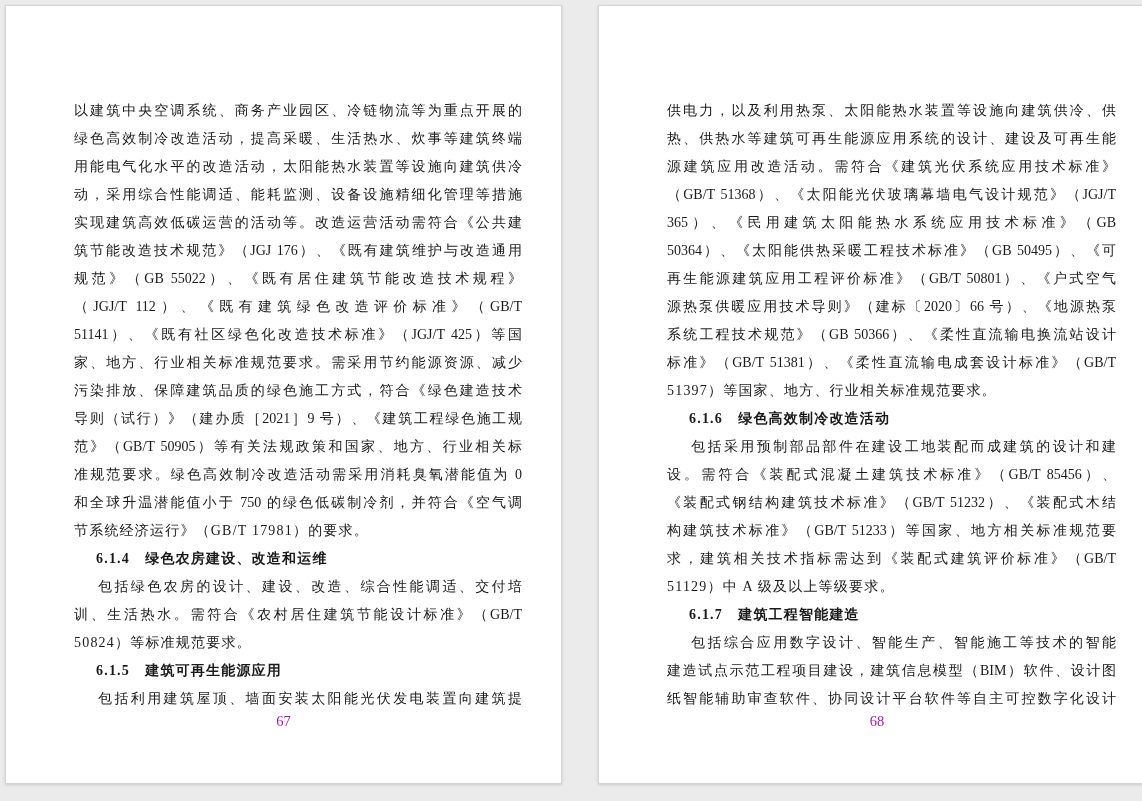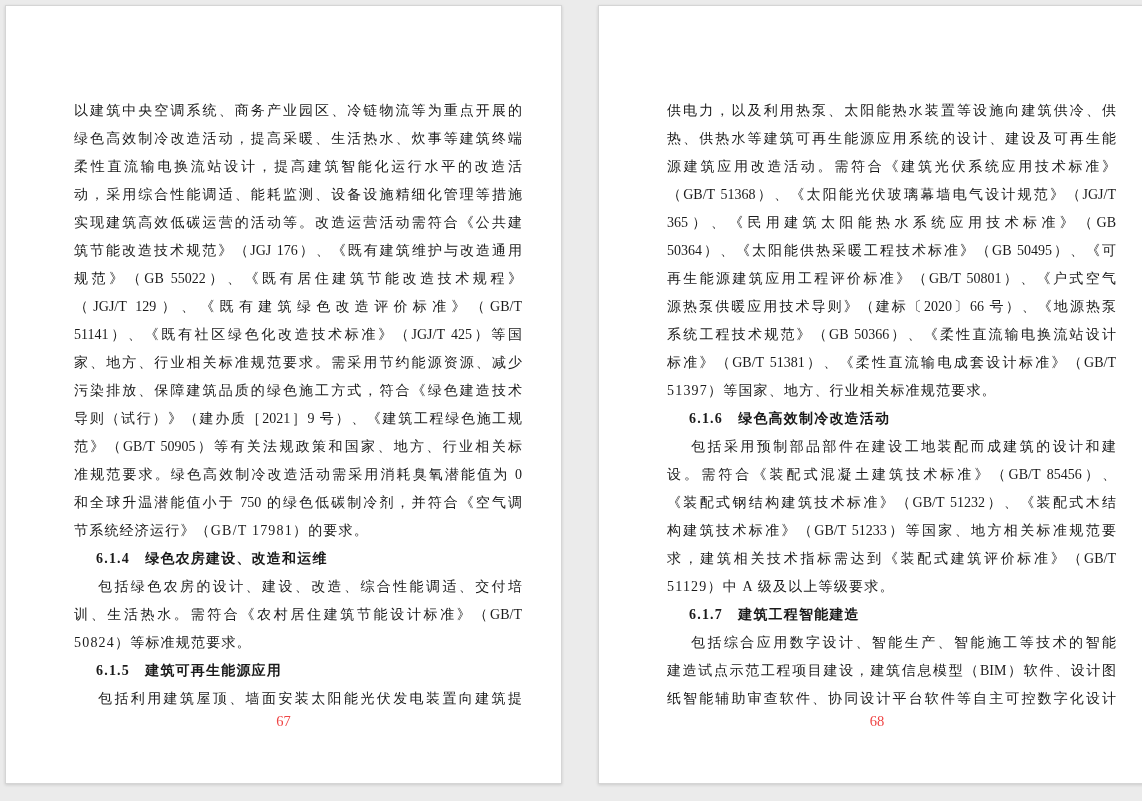--- a/index.html
+++ b/index.html
@@ -49,38 +49,38 @@
     font-weight: bold;
     letter-spacing: 1.2px;
     text-indent: 22px;
   }
   .indent { text-indent: 24px; }
   .page-footer {
     margin-top: -2px;
     text-align: center;
     font-size: 14.5px;
     line-height: 20px;
-    color: #ef4444;
+    color: #a21caf;
   }
 </style>
 </head>
 <body>
 
 <div class="canvas">
 
   <div class="page page-left">
     <div class="page-text">
         <div class="line just">以建筑中央空调系统、商务产业园区、冷链物流等为重点开展的</div>
         <div class="line just">绿色高效制冷改造活动，提高采暖、生活热水、炊事等建筑终端</div>
-        <div class="line just">柔性直流输电换流站设计，提高建筑智能化运行水平的改造活</div>
+        <div class="line just">用能电气化水平的改造活动，太阳能热水装置等设施向建筑供冷</div>
         <div class="line just">动，采用综合性能调适、能耗监测、设备设施精细化管理等措施</div>
         <div class="line just">实现建筑高效低碳运营的活动等。改造运营活动需符合《公共建</div>
         <div class="line just">筑节能改造技术规范》（JGJ 176）、《既有建筑维护与改造通用</div>
         <div class="line just">规范》（GB 55022）、《既有居住建筑节能改造技术规程》</div>
-        <div class="line just">（JGJ/T 129）、《既有建筑绿色改造评价标准》（GB/T</div>
+        <div class="line just">（JGJ/T 112）、《既有建筑绿色改造评价标准》（GB/T</div>
         <div class="line just">51141）、《既有社区绿色化改造技术标准》（JGJ/T 425）等国</div>
         <div class="line just">家、地方、行业相关标准规范要求。需采用节约能源资源、减少</div>
         <div class="line just">污染排放、保障建筑品质的绿色施工方式，符合《绿色建造技术</div>
         <div class="line just">导则（试行）》（建办质［2021］9 号）、《建筑工程绿色施工规</div>
         <div class="line just">范》（GB/T 50905）等有关法规政策和国家、地方、行业相关标</div>
         <div class="line just">准规范要求。绿色高效制冷改造活动需采用消耗臭氧潜能值为 0</div>
         <div class="line just">和全球升温潜能值小于 750 的绿色低碳制冷剂，并符合《空气调</div>
         <div class="line plain">节系统经济运行》（GB/T 17981）的要求。</div>
         <div class="line heading">6.1.4　绿色农房建设、改造和运维</div>
         <div class="line just indent">包括绿色农房的设计、建设、改造、综合性能调适、交付培</div>

